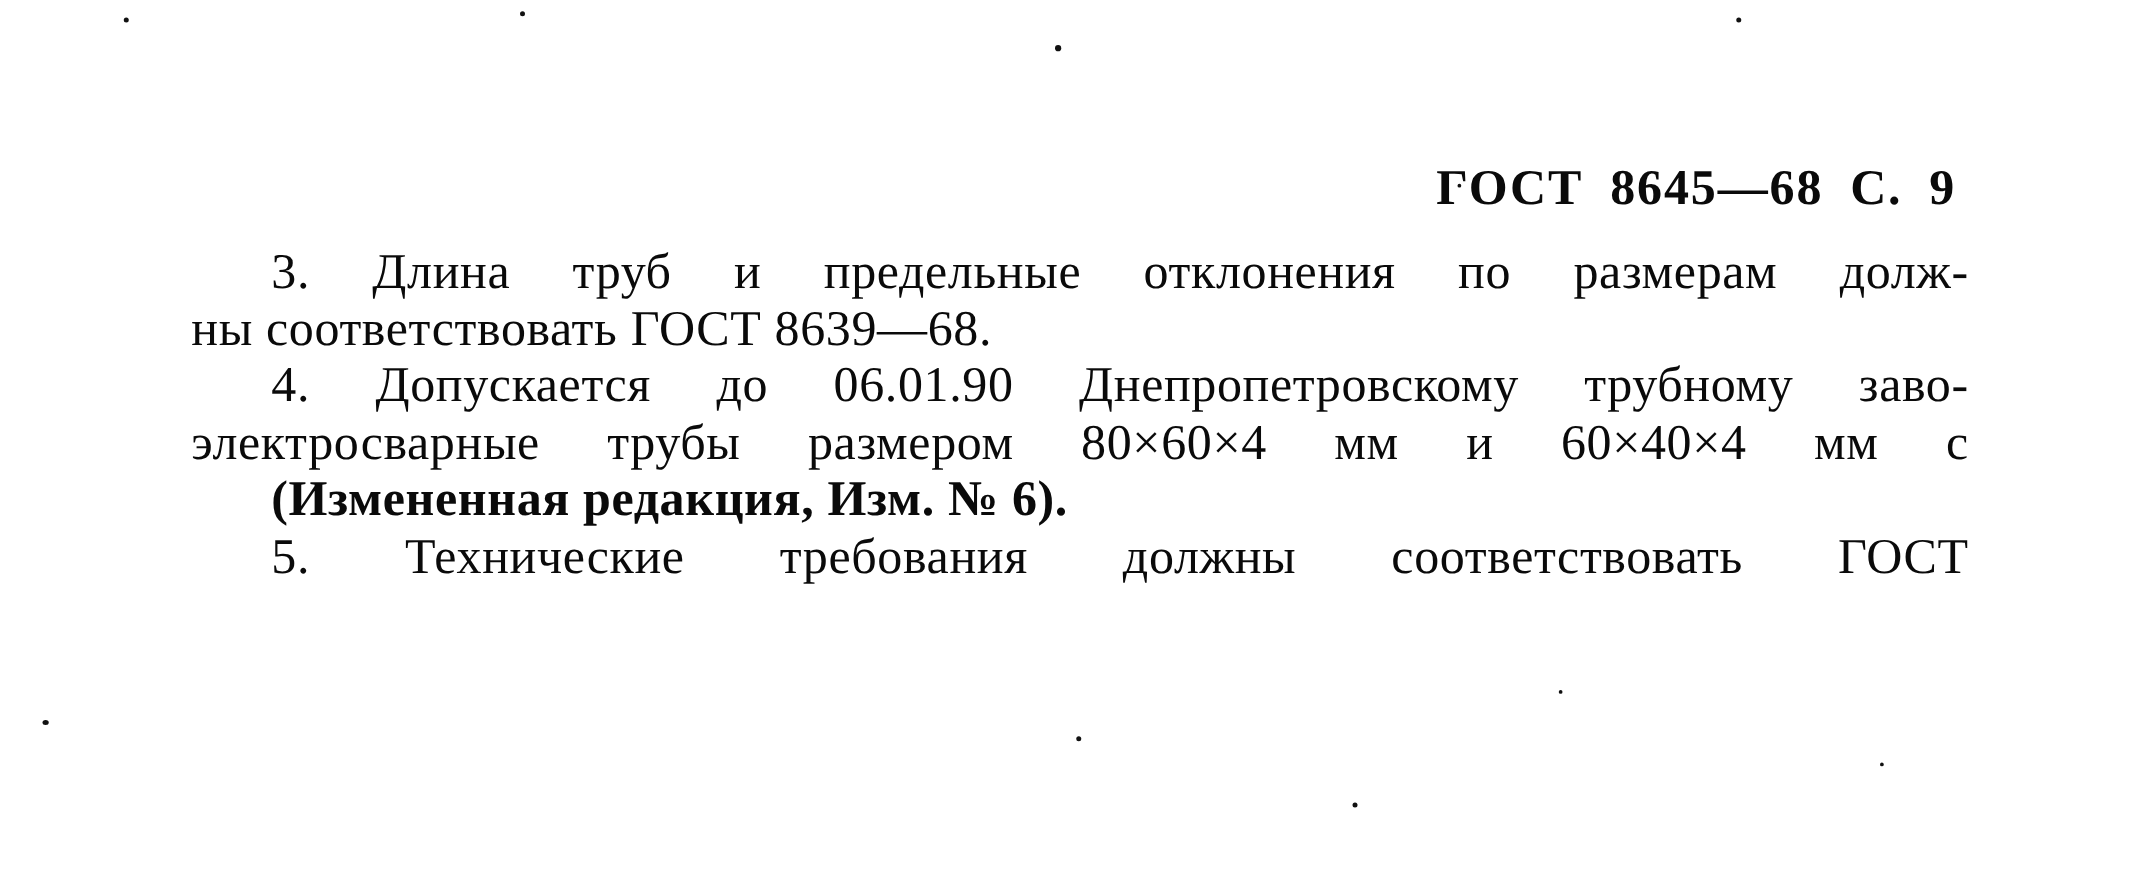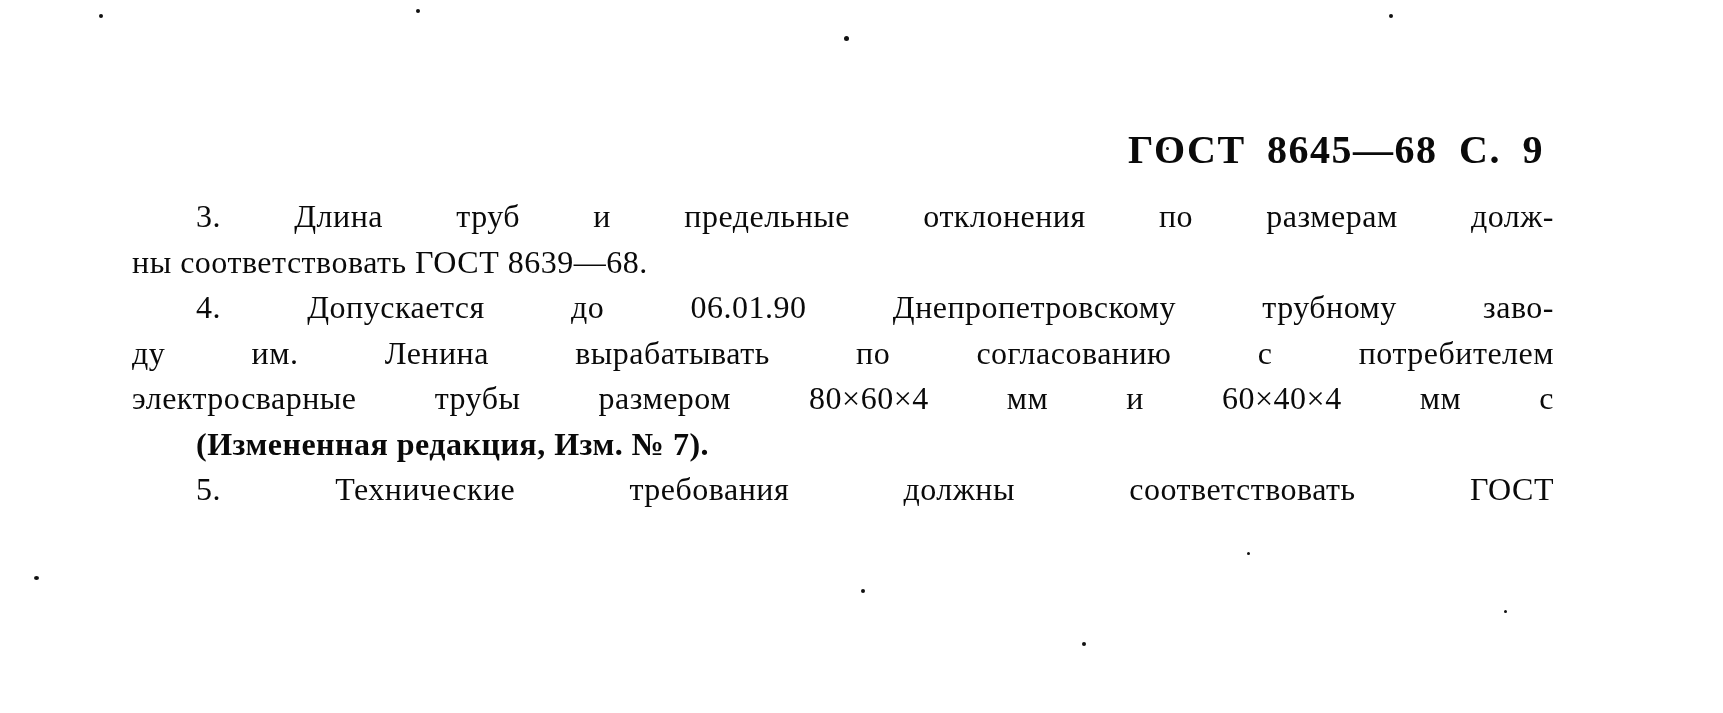--- a/index.html
+++ b/index.html
@@ -10,39 +10,39 @@
   body {
     width: 1723px;
     height: 713px;
     position: relative;
     overflow: hidden;
     font-family: "Liberation Serif", "DejaVu Serif", serif;
     color: #0a0a0a;
   }
   .page {
     position: absolute;
-    left: 132px;
+    left: 153px;
     top: 126px;
     width: 1422px;
   }
   .doc-header {
     font-size: 40px;
     font-weight: bold;
     text-align: right;
     letter-spacing: 1.5px;
     word-spacing: 10px;
     padding-right: 10px;
     line-height: 48px;
     white-space: nowrap;
   }
   .body-lines {
     margin-top: 20px;
   }
   .line {
-    font-size: 32px;
+    font-size: 40px;
     line-height: 45.5px;
     height: 45.5px;
     letter-spacing: 0.5px;
     white-space: nowrap;
   }
   .line.justify {
     white-space: normal;
     text-align: justify;
     text-align-last: justify;
   }
@@ -80,26 +80,25 @@
   <div class="doc-header">ГОСТ 8645—68 С. 9</div>
 
   <div class="body-lines">
 
     <div class="line justify indent">3. Длина труб и предельные отклонения по размерам долж-</div>
 
     <div class="line">ны соответствовать ГОСТ 8639—68.</div>
 
     <div class="line justify indent">4. Допускается до 06.01.90 Днепропетровскому трубному заво-</div>
 
-    <div class="line justify">ду им. Ленина вырабатывать по согласованию с потребителем</div>
 
     <div class="line justify">электросварные трубы размером 80×60×4 мм и 60×40×4 мм с</div>
 
 
-    <div class="line bold indent">(Измененная редакция, Изм. № 7).</div>
+    <div class="line bold indent">(Измененная редакция, Изм. № 6).</div>
 
     <div class="line justify indent">5. Технические требования  должны  соответствовать  ГОСТ</div>
 
 
   </div>
 </div>
 
 <div class="speck sp1"></div>
 <div class="speck sp2"></div>
 <div class="speck sp3"></div>

